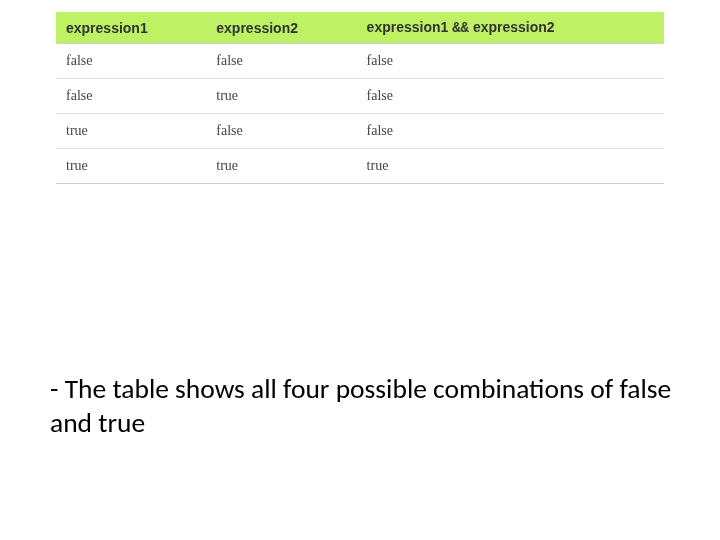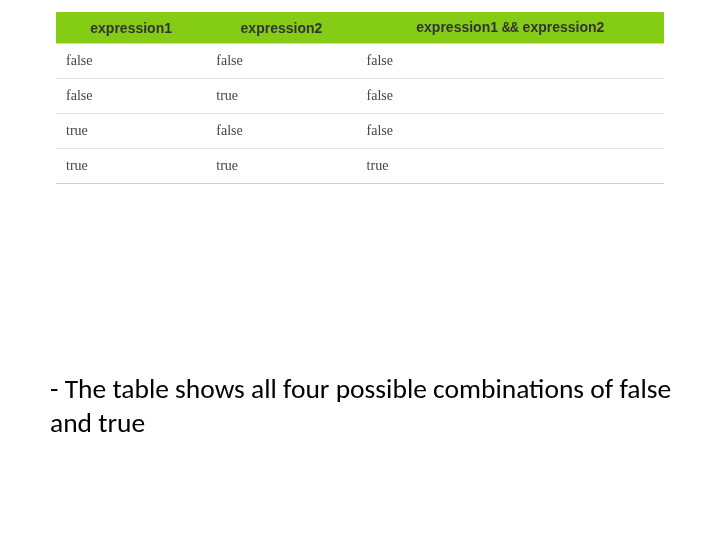--- a/index.html
+++ b/index.html
@@ -30,24 +30,24 @@
     margin: 0 6px 0 6px;
   }
   table.tt {
     width: 100%;
     border-collapse: collapse;
     font-family: Verdana, Geneva, sans-serif;
     font-size: 14px;
     color: #333;
   }
   table.tt th {
-    text-align: center;
+    text-align: left;
     font-weight: 700;
     padding: 7px 10px;
-    background: #84cc16;
+    background: #bef264;
     border-bottom: 1px solid #cfcfcf;
     color: #333;
   }
   table.tt th .code {
     font-family: "Courier New", Courier, monospace;
     font-weight: 700;
   }
   table.tt td {
     padding: 9px 10px;
     border-bottom: 1px solid #e2e2e2;

